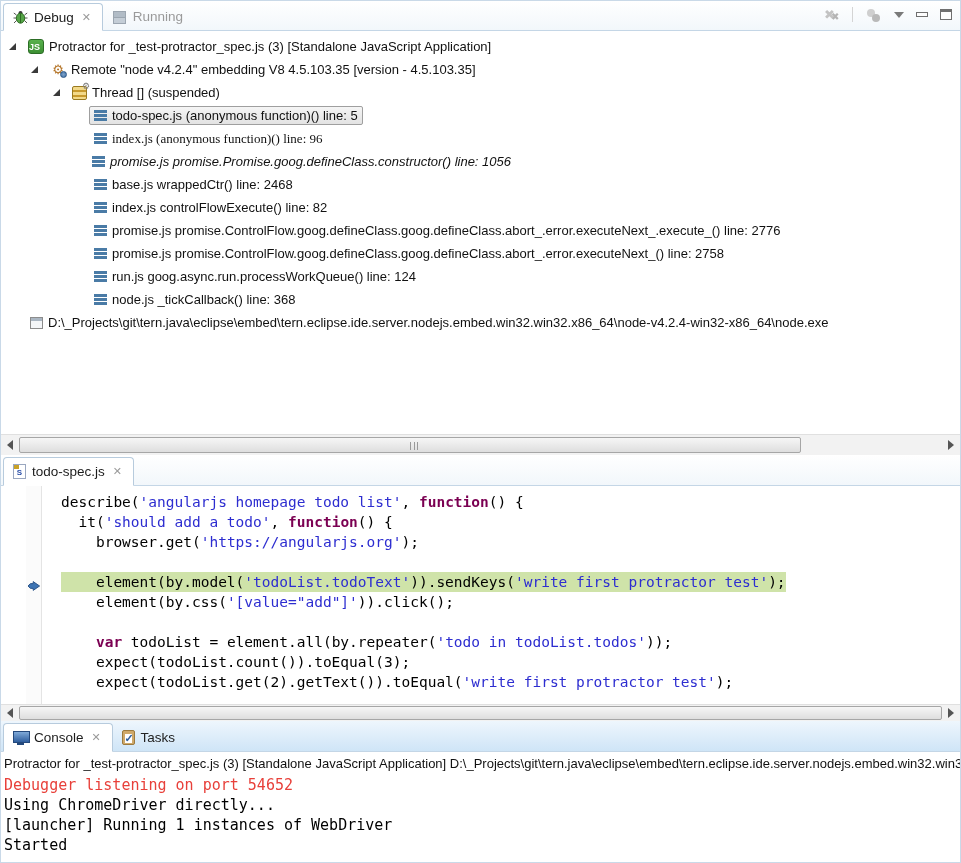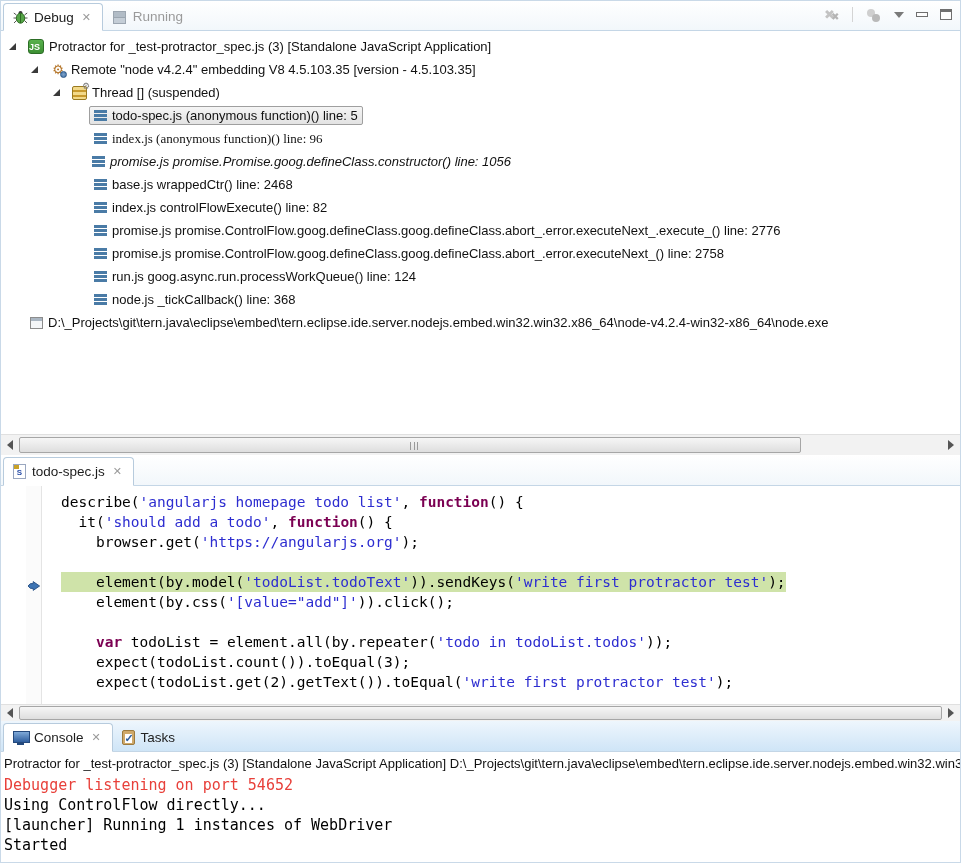--- a/index.html
+++ b/index.html
@@ -295,16 +295,16 @@
         <span class="ic ic-console"></span>
         <span>Console</span>
         <span class="close-x"></span>
       </div>
       <div class="tab" style="color:#222;">
         <span class="ic ic-tasks"></span>
         <span>Tasks</span>
       </div>
     </div>
     <div class="console-label">Protractor for _test-protractor_spec.js (3) [Standalone JavaScript Application] D:\_Projects\git\tern.java\eclipse\embed\tern.eclipse.ide.server.nodejs.embed.win32.win32.x86_64\node-v4.2.4-win32-x86_64\node.exe</div>
-    <div class="console-out" id="console-out"><div class="stderr">Debugger listening on port 54652</div><div class="stdout">Using ControlFlow directly...</div><div class="stdout">[launcher] Running 1 instances of WebDriver</div><div class="stdout">Started</div></div>
+    <div class="console-out" id="console-out"><div class="stderr">Debugger listening on port 54652</div><div class="stdout">Using ChromeDriver directly...</div><div class="stdout">[launcher] Running 1 instances of WebDriver</div><div class="stdout">Started</div></div>
   </section>
 
 </div>
 
 </body></html>

